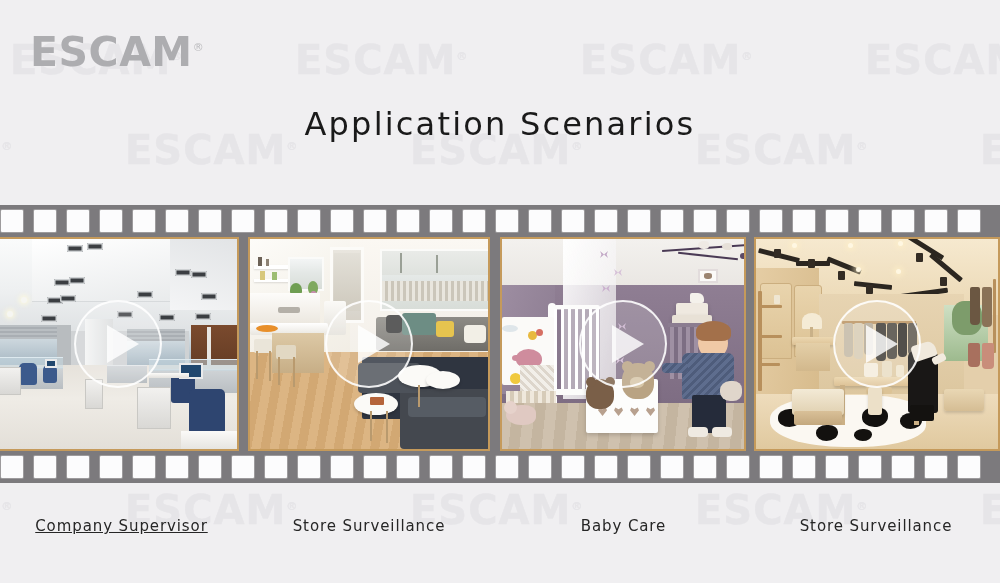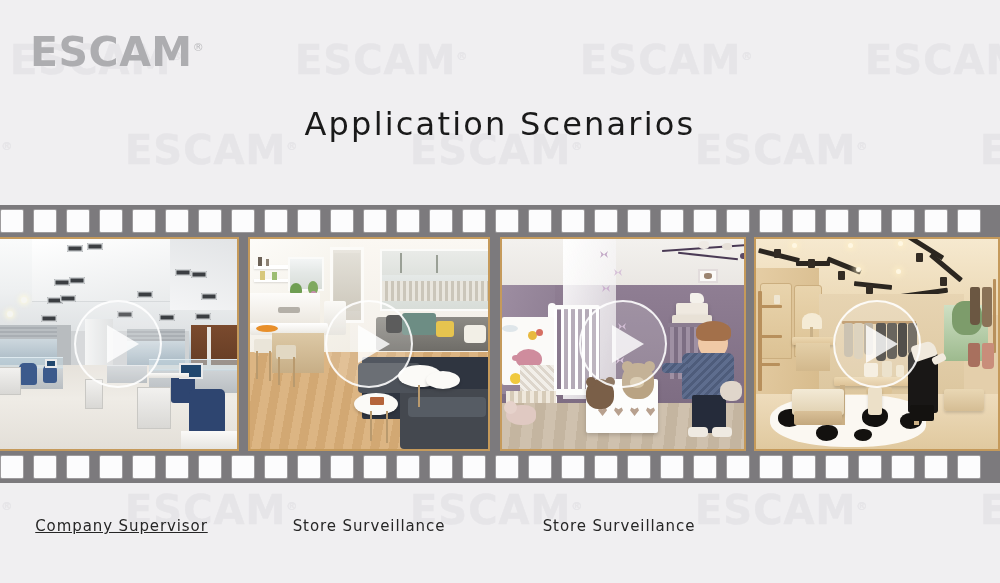--- a/index.html
+++ b/index.html
@@ -732,14 +732,15 @@
       <div class="perf"></div>
       <div class="perf"></div>
       <div class="perf"></div>
       <div class="perf"></div>
     </div>
 </div>
 
 <div id="captions">
   <div class="caption c0">Company Supervisor</div>
   <div class="caption c1">Store Surveillance</div>
+  <div class="caption c2">Baby Care</div>
   <div class="caption c3">Store Surveillance</div>
 </div>
 
 </body></html>

